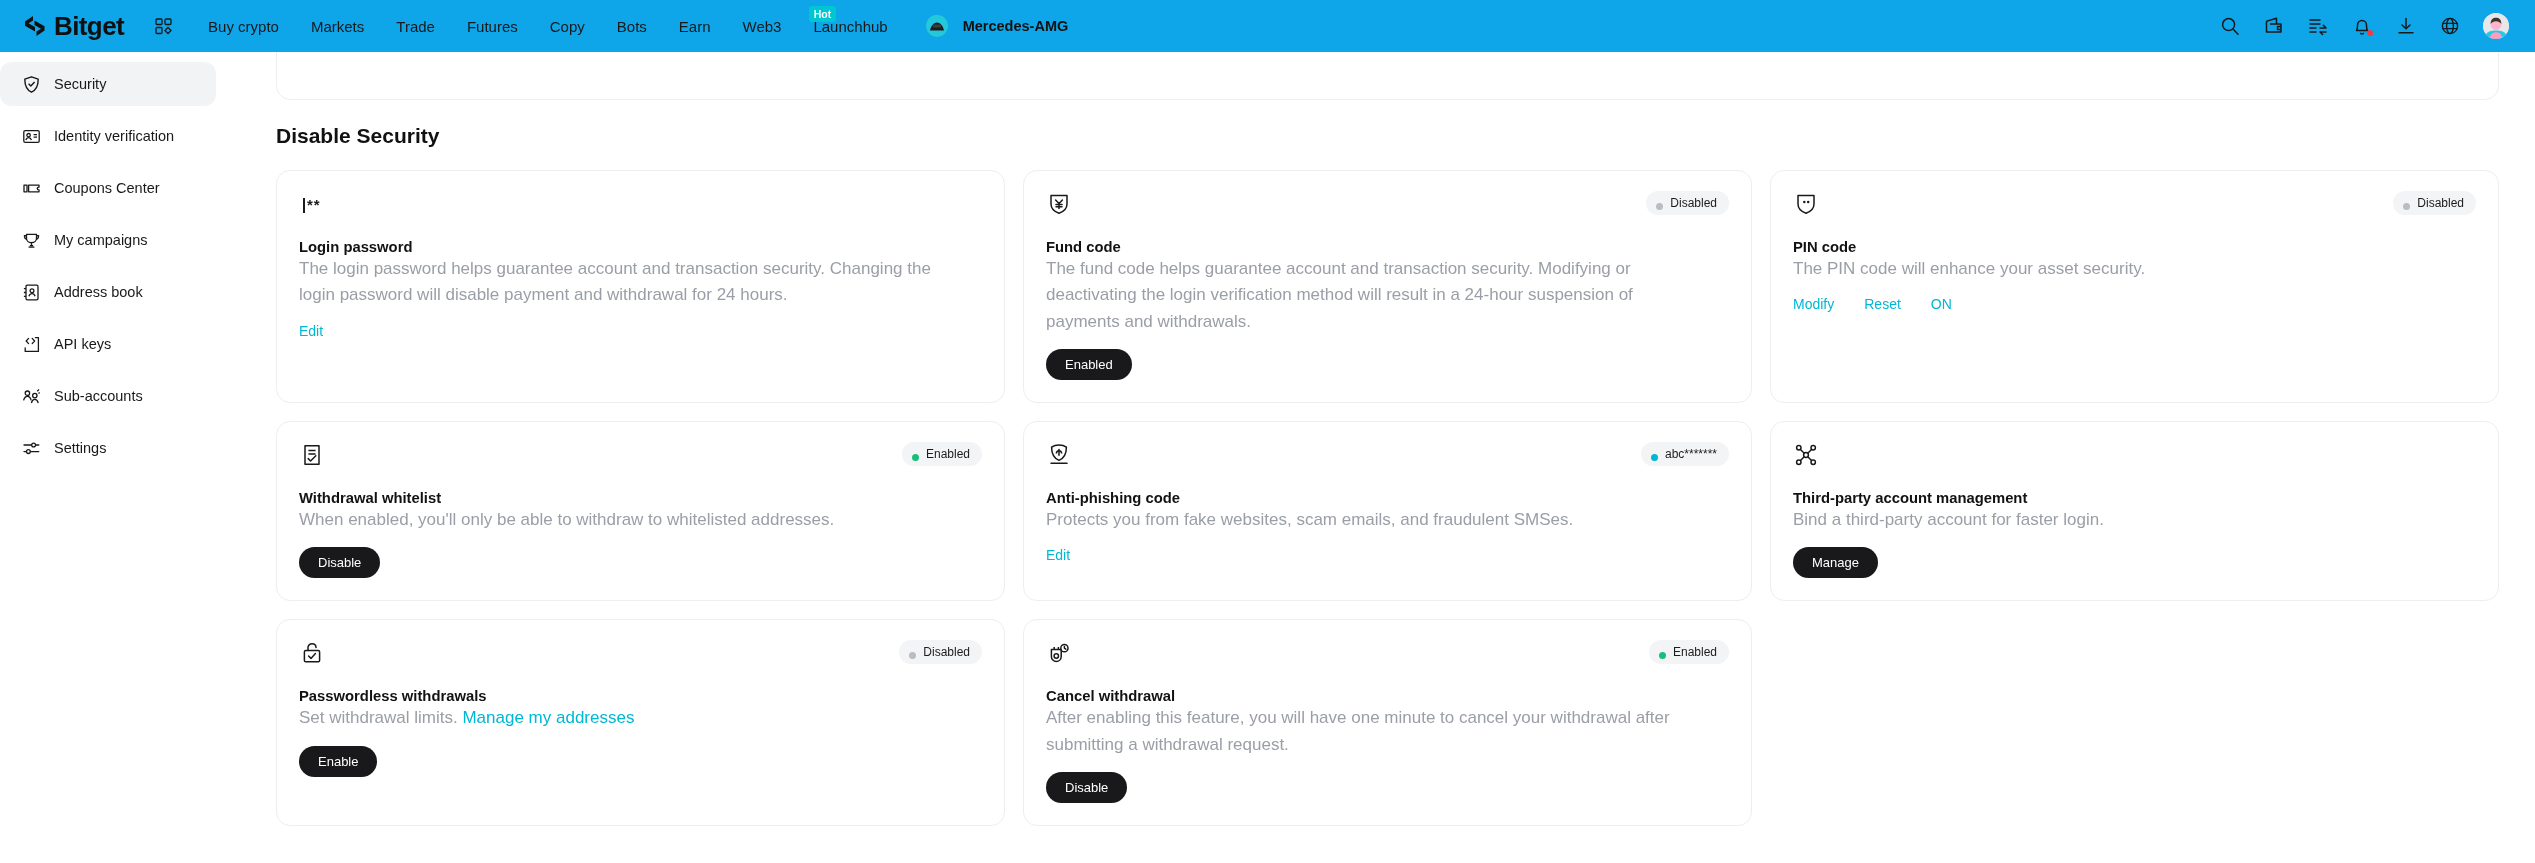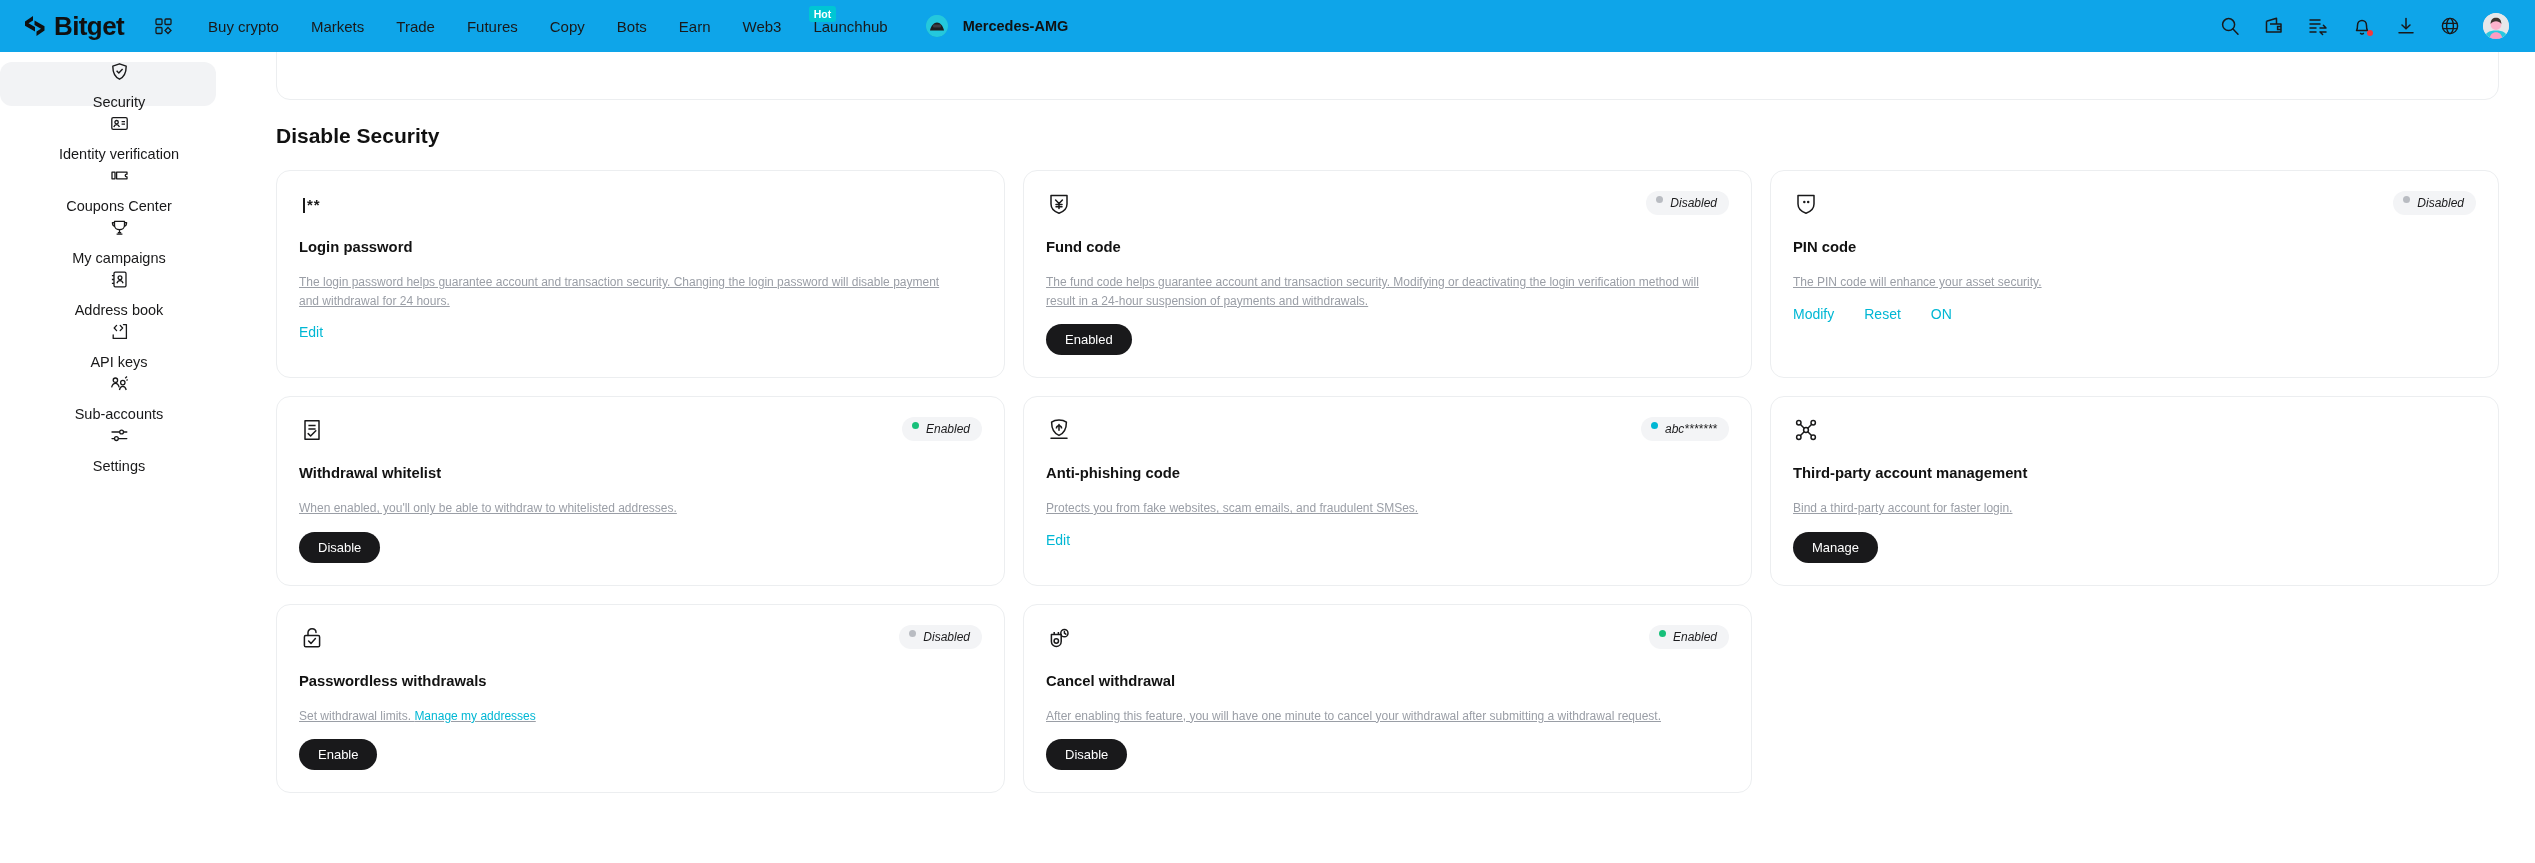--- a/index.html
+++ b/index.html
@@ -62,21 +62,21 @@
   
   .page { display: flex; height: 811px; }
 
   
   .sidebar { width: 276px; padding-top: 10px; flex-shrink: 0; }
   .side-item {
     display: flex; align-items: center; gap: 13px;
     height: 44px; margin: 0 60px 8px 0;
     padding-left: 22px;
     border-radius: 0 12px 12px 0;
-    cursor: pointer; font-size: 14.5px; color: #19191a; flex-direction: column;
+    cursor: pointer; font-size: 14.5px; color: #19191a;
   }
   .side-item.active { background: #f2f3f5; border-radius: 12px; margin-left: 0; }
   .side-icon { width: 19px; height: 19px; flex-shrink: 0; display:flex; align-items:center; justify-content:center; }
 
   
   .main { flex: 1; padding-right: 36px; position: relative; }
 
   .ghost-card {
     position: absolute; top: -46px; left: 0; right: 36px;
     height: 94px; border: 1px solid #eceef0; border-radius: 14px; background:#fff;
@@ -93,30 +93,30 @@
 
   .grid { display: grid; grid-template-columns: repeat(3, 1fr); gap: 18px; }
 
   .card {
     border: 1px solid #eceef0; border-radius: 14px; background: #fff;
     padding: 20px 22px 22px 22px; position: relative; min-height: 130px;
   }
   .card-head { display: flex; align-items: flex-start; justify-content: space-between; }
   .card-icon { width: 26px; height: 26px; display:flex; align-items:center; justify-content:center; }
   .badge {
-    display: inline-flex; align-items: flex-start; gap: 7px;
+    display: inline-flex; align-items: flex-end; gap: 7px;
     background: #f3f4f6; border-radius: 999px;
     padding: 5px 12px 5px 10px;
-    font-size: 12px; color: #1c1c1e; font-weight: 500; white-space: nowrap; font-style: italic;
+    font-size: 12px; color: #1c1c1e; font-weight: 500; white-space: nowrap;
   }
   .badge .dot { width: 7px; height: 7px; border-radius: 50%; background: #b9bcc2; flex-shrink: 0; }
   .badge.enabled .dot { background: #17c07a; }
   .badge.info .dot { background: #00b7d4; }
   .card-title { font-size: 14.8px; font-weight: 700; color: #121212; margin-top: 22px; }
-  .card-desc { font-size: 12px; line-height: 1.55; color: #9a9ea6; margin-top: 18px; max-width: 96%; text-decoration: underline; }
+  .card-desc { font-size: 17px; line-height: 1.55; color: #9a9ea6; margin-top: 1px; max-width: 96%; }
   .card-desc a { color: #00b7d4; text-decoration: none; cursor: pointer; }
   .card-actions { margin-top: 14px; display: flex; align-items: center; gap: 30px; }
   .btn-dark {
     background: #19191b; color: #fff; border: none;
     border-radius: 999px; padding: 8px 19px;
     font-size: 13px; font-weight: 500; cursor: pointer;
     font-family: "Liberation Sans", sans-serif;
   }
   .link { color: #00b7d4; font-size: 14px; cursor: pointer; text-decoration: none; }
 

